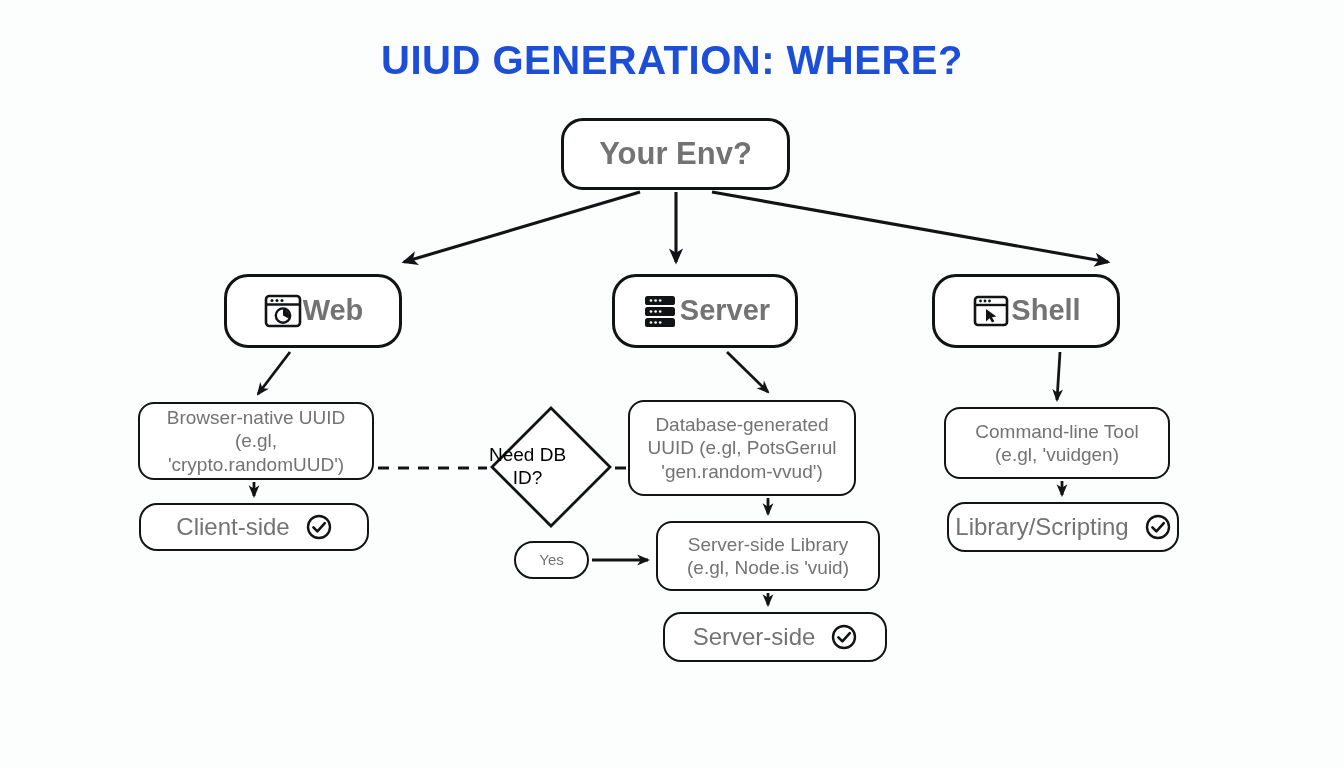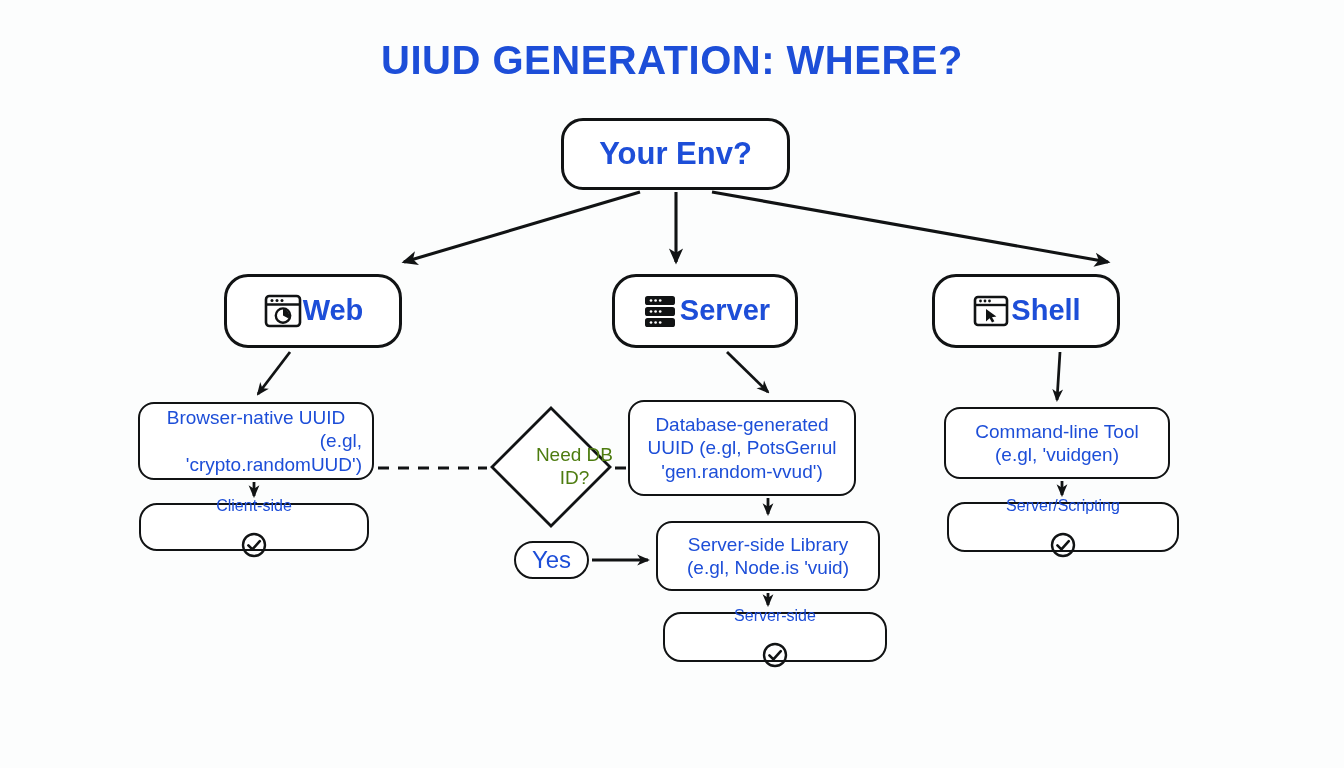--- a/index.html
+++ b/index.html
@@ -43,23 +43,23 @@
   }
 
   .node {
     position: absolute;
     box-sizing: border-box;
     background: #ffffff;
     border: 3px solid #111314;
     display: flex;
     align-items: center;
     justify-content: center;
-    color: #1d4ed8;
+    color: #737373;
     line-height: 1.22;
-    text-align: right;
+    text-align: center;
   }
 
   
   .node.root {
     left: 561px;
     top: 118px;
     width: 229px;
     height: 72px;
     border-radius: 22px;
     font-size: 31px;
@@ -97,44 +97,44 @@
   }
   #proc-browser { left: 138px; top: 402px; width: 236px; height: 78px; }
   #proc-db      { left: 628px; top: 400px; width: 228px; height: 96px; }
   #proc-srvlib  { left: 656px; top: 521px; width: 224px; height: 70px; }
   #proc-cli     { left: 944px; top: 407px; width: 226px; height: 72px; }
 
   
   .node.term {
     border-radius: 18px;
     border-width: 2.5px;
-    font-size: 16px;
+    font-size: 24px;
     gap: 16px;
-    flex-direction: column;
+    flex-direction: row;
   }
   #term-client  { left: 139px; top: 503px; width: 230px; height: 48px; }
   #term-server  { left: 656px; top: 612px; width: 224px; height: 50px; margin-left: 7px; }
   #term-offline { left: 947px; top: 502px; width: 232px; height: 50px; }
 
   .checkicon {
     width: 26px;
     height: 26px;
     flex: 0 0 auto;
     display: block;
   }
 
   
   .node.pill {
     left: 514px;
     top: 541px;
     width: 75px;
     height: 38px;
     border-radius: 19px;
     border-width: 2.5px;
-    font-size: 24px;
+    font-size: 15px;
   }
 
   
   #decision {
     position: absolute;
     left: 489px;
     top: 405px;
     width: 124px;
     height: 124px;
   }
@@ -145,23 +145,23 @@
     height: 124px;
   }
   #decision .dtext {
     position: absolute;
     left: 0;
     top: 0;
     width: 124px;
     height: 124px;
     display: flex;
     align-items: center;
-    justify-content: flex-end;
+    justify-content: flex-start;
     font-size: 19px;
-    color: #4d7c0f;
+    color: #000000;
     text-align: center;
     line-height: 1.2;
   }
   .l2 { display: block; }
 </style>
 </head>
 <body>
 
 <div id="canvas">
 
@@ -317,21 +317,21 @@
     <span>Server-side</span>
     <span class="checkicon">
       <svg viewBox="0 0 26 26" width="26" height="26" xmlns="http://www.w3.org/2000/svg">
         <circle cx="13" cy="13" r="11" fill="none" stroke="#111314" stroke-width="2.4"></circle>
         <path d="M 7.4 13.4 L 11.4 17.4 L 18.8 9.2" fill="none" stroke="#111314" stroke-width="2.6" stroke-linecap="round" stroke-linejoin="round"></path>
       </svg>
     </span>
   </div>
 
   <div class="node term" id="term-offline">
-    <span>Server/Scripting</span>
+    <span>Library/Scripting</span>
     <span class="checkicon">
       <svg viewBox="0 0 26 26" width="26" height="26" xmlns="http://www.w3.org/2000/svg">
         <circle cx="13" cy="13" r="11" fill="none" stroke="#111314" stroke-width="2.4"></circle>
         <path d="M 7.4 13.4 L 11.4 17.4 L 18.8 9.2" fill="none" stroke="#111314" stroke-width="2.6" stroke-linecap="round" stroke-linejoin="round"></path>
       </svg>
     </span>
   </div>
 
 </div>
 

